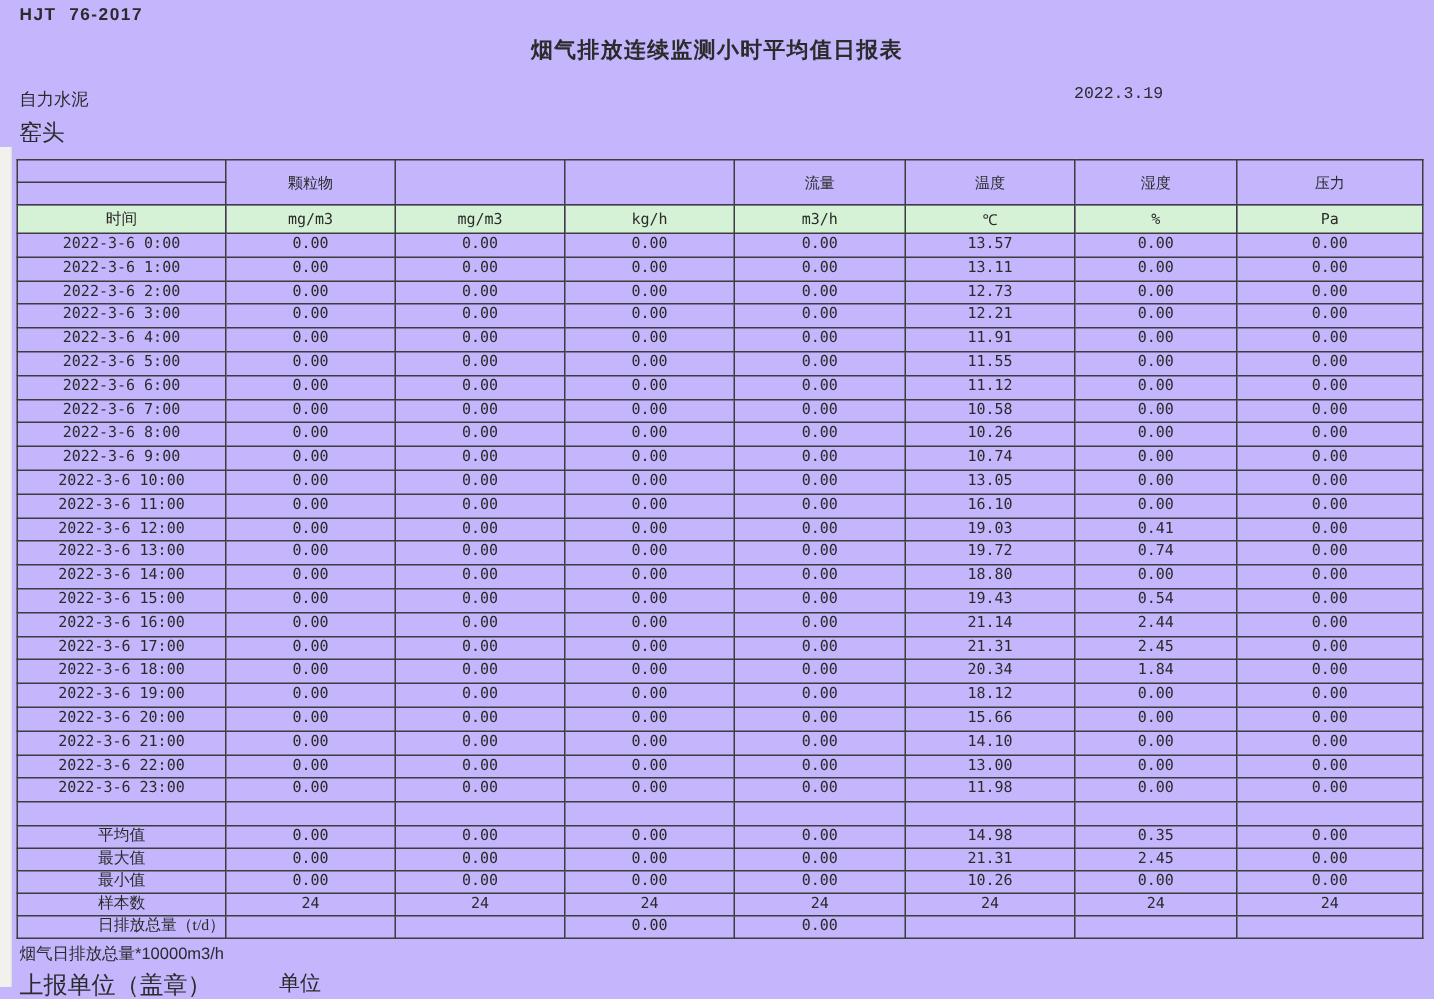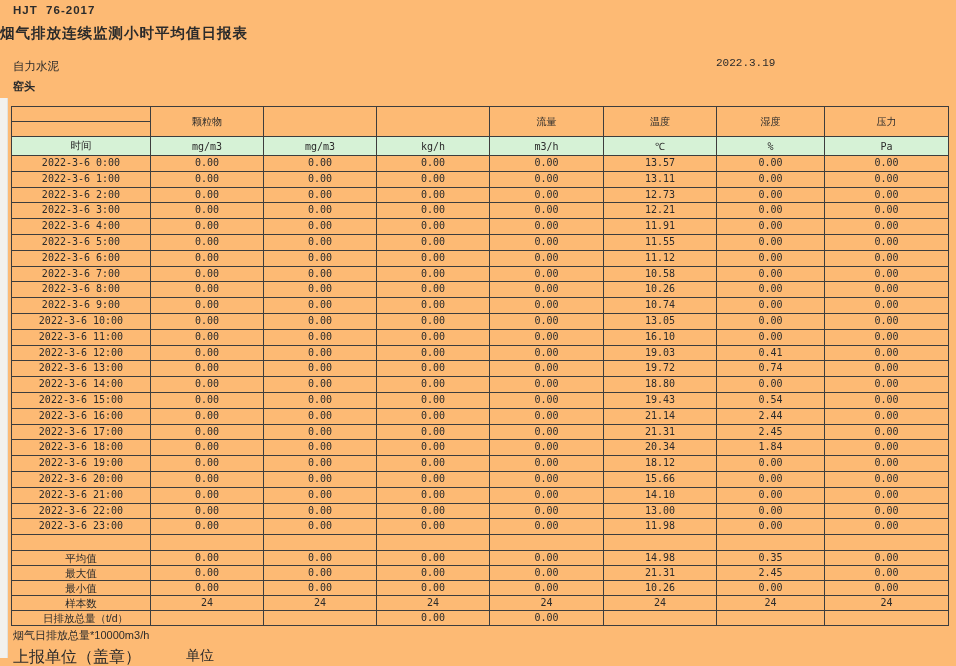--- a/index.html
+++ b/index.html
@@ -1,20 +1,20 @@
 <!DOCTYPE html>
 <html><head>
 <meta charset="utf-8">
 <style>
   html, body { margin: 0; padding: 0; background: #ffffff; }
   .page {
     position: relative;
     width: 956px;
     height: 666px;
-    background: #fdba74;
+    background: #c4b5fd;
     overflow: hidden;
     font-family: "Liberation Sans", "DejaVu Sans", sans-serif;
     color: #2b2b2b;
   }
   .scan-edge {
     position: absolute;
     left: 0; top: 98px;
     width: 7px; height: 560px;
     background: #f2f1ee;
     border-right: 1px solid #e3e1dc;
@@ -23,35 +23,36 @@
     position: absolute;
     left: 13px; top: 4px;
     font-size: 11.5px;
     font-weight: bold;
     letter-spacing: 1px;
     white-space: pre;
   }
   .title {
     position: absolute;
     left: 0; right: 0; top: 24px;
+    text-align: center;
     font-size: 14.5px;
     font-weight: bold;
     letter-spacing: 1px;
   }
   .company {
     position: absolute;
     left: 13px; top: 59px;
     font-size: 11.5px;
     font-weight: normal;
   }
   .station {
     position: absolute;
     left: 13px; top: 79px;
-    font-size: 11px;
-    font-weight: bold;
+    font-size: 15px;
+    font-weight: normal;
   }
   .date {
     position: absolute;
     left: 716px; top: 57px;
     font-size: 11px;
     font-family: Liberation Mono, monospace;
   }
   table.report {
     position: absolute;
     left: 11px; top: 106px;
@@ -81,25 +82,25 @@
   }
   tr.unit-row td.time-header {
     font-family: "Liberation Sans", "DejaVu Sans", sans-serif;
     font-size: 10.5px;
     text-align: center;
   }
   tr.data-row td { height: 14.8px; line-height: 14.8px; }
   tr.spacer-row td { height: 14.8px; }
   tr.summary-row td { height: 14px; line-height: 14px; }
   tr.summary-row td.row-label {
-    font-family: Liberation Sans, sans-serif;
+    font-family: Liberation Serif, serif;
     font-size: 10.5px;
   }
   tr.summary-row td.row-label.left {
-    text-align: center;
+    text-align: right;
     padding-left: 9px;
   }
   .footnote {
     position: absolute;
     left: 13px; top: 628px;
     font-size: 11px;
   }
   .report-unit {
     position: absolute;
     left: 13px; top: 647px;

